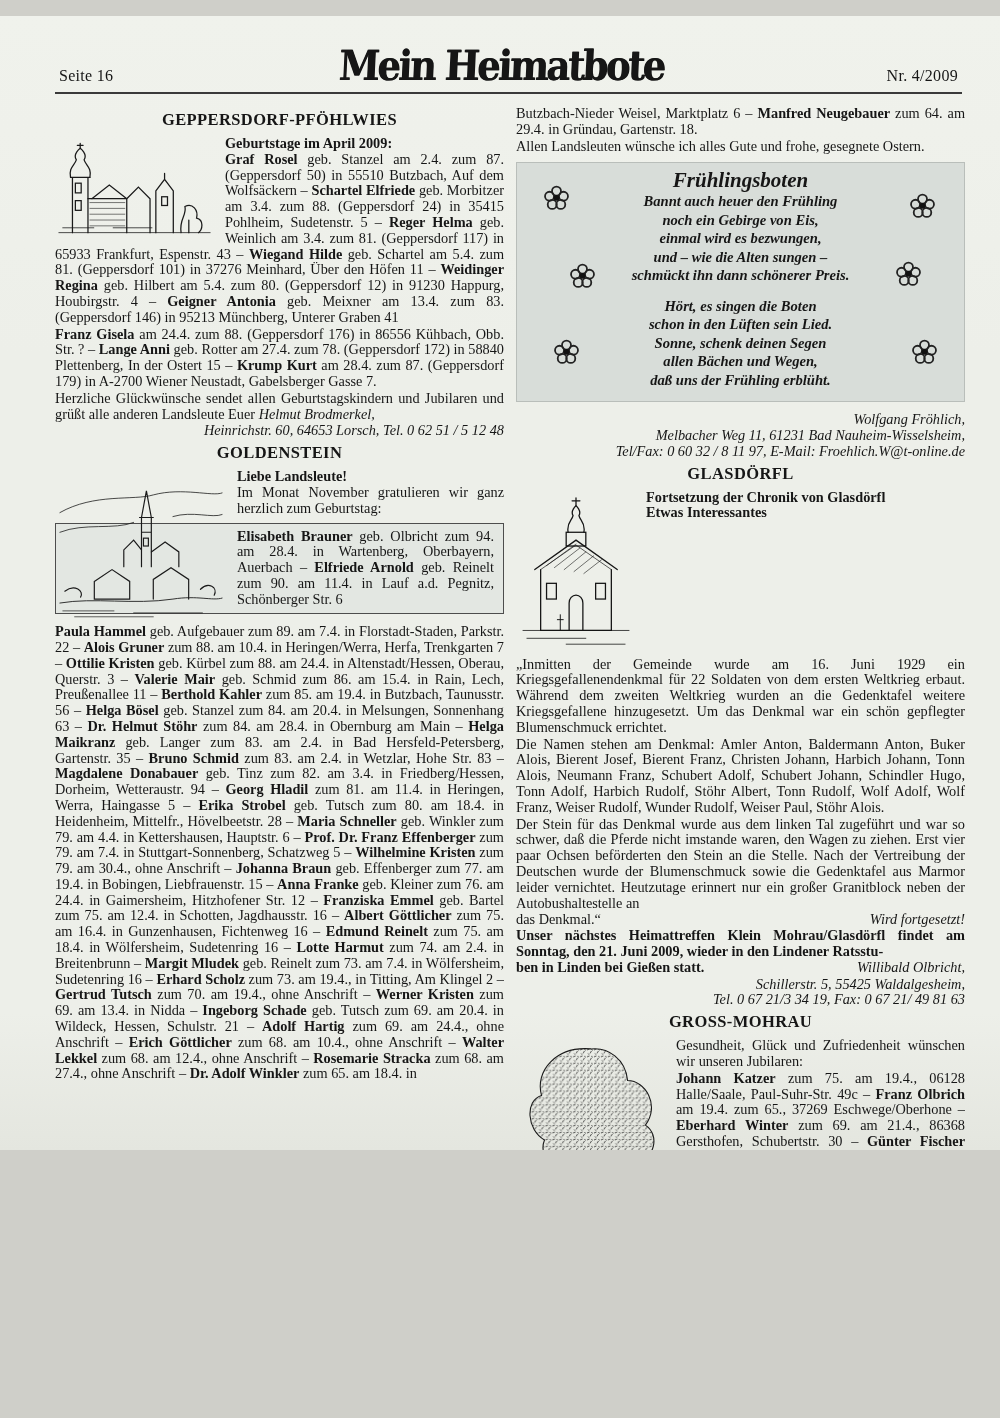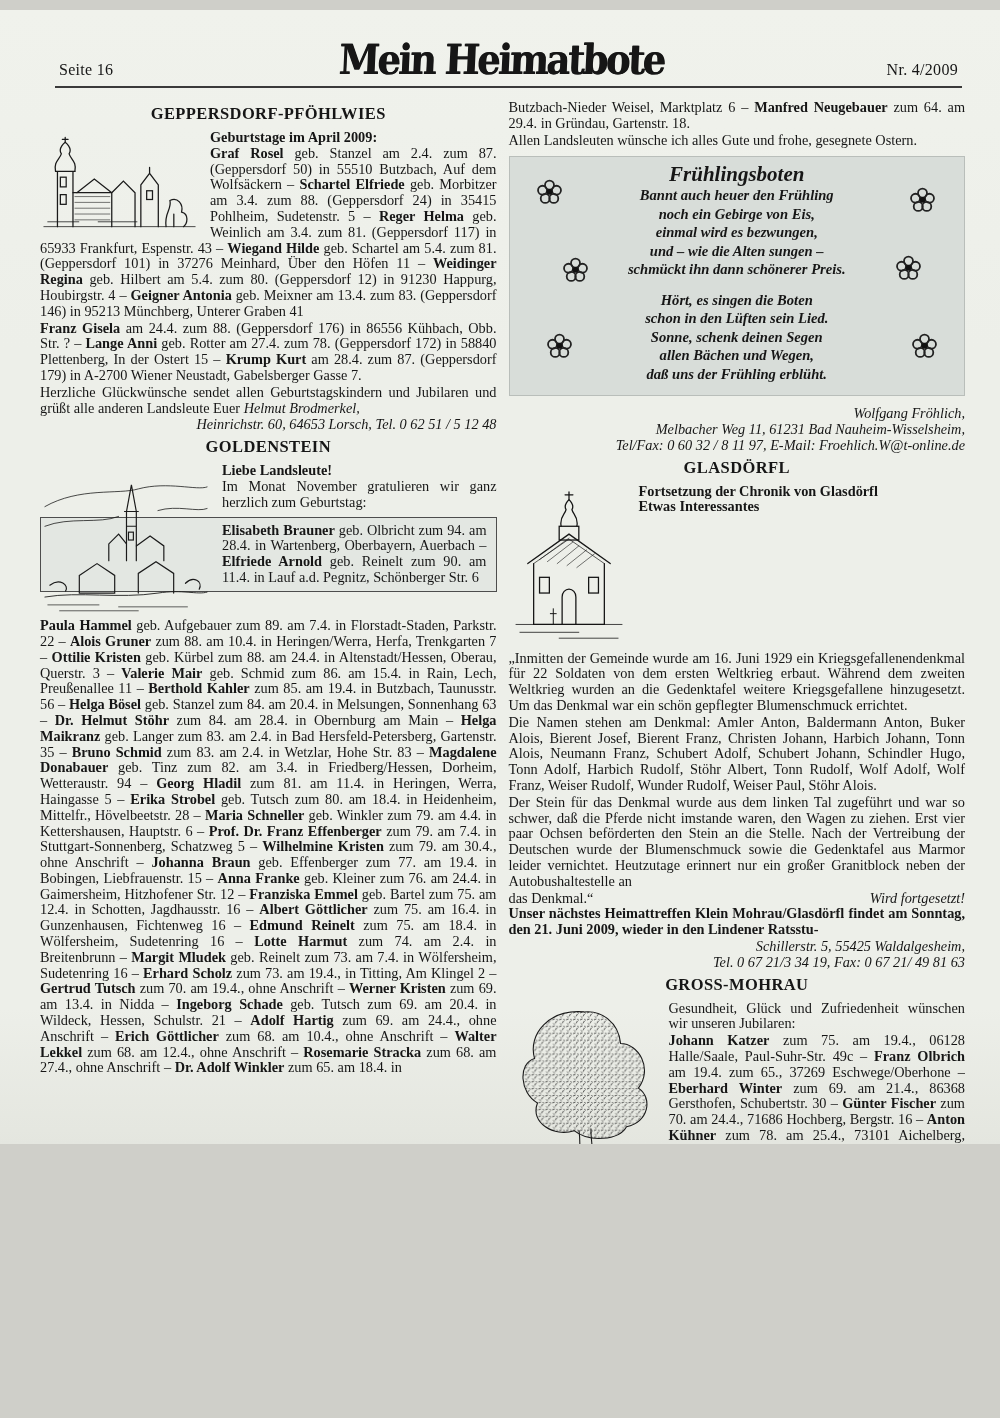--- a/index.html
+++ b/index.html
@@ -1,37 +1,37 @@
 <!DOCTYPE html>
 <html lang="de" style="--paper: #edefe9; --box_bg: #e3e7e2; --poem_bg: #d8ddd9; --ink: #161616; --rule: #3a3a3a;"><head>
 <meta charset="utf-8">
 <style>
   :root{
     --paper:#edefe9; --box_bg:#e3e7e2; --poem_bg:#d8ddd9; --ink:#161616; --rule:#3a3a3a;
   }
   html,body{margin:0;padding:0;}
   body{background:#cfcfc9;}
   .page{
-    width:1000px;height:1134px;overflow:hidden;position:relative;margin:10px auto;
+    width:1000px;height:1134px;overflow:hidden;position:relative;margin:16px auto;
     background:linear-gradient(180deg,#f0f2ec 0%, var(--paper) 30%, var(--paper) 88%, #e4e6df 100%);
     color:var(--ink);
     font-family:"Liberation Serif","DejaVu Serif",serif;
     font-size:14.3px;line-height:15.8px;
   }
   
   .hdr{display:flex;align-items:flex-end;justify-content:space-between;
        margin:0 38px 0 55px;padding:34px 4px 8px 4px;border-bottom:2px solid var(--rule);}
   .hdr .pageno,.hdr .issue{font-size:16px;letter-spacing:.3px;}
   .masthead{
     font-family:"DejaVu Serif",serif;font-weight:bold;font-size:37px;line-height:34px;
     letter-spacing:-2.5px;transform:scaleY(1.12) skewX(-3deg);transform-origin:bottom center;
     text-shadow:.6px 0 0 var(--ink);
   }
   
-  .cols{display:flex;gap:12px;padding:12px 35px 0 40px;}
+  .cols{display:flex;gap:12px;padding:12px 35px 0 55px;}
   .col{flex:1;min-width:0;}
   h2.sect{font-size:16.5px;line-height:20px;text-align:center;font-weight:bold;
           letter-spacing:.4px;margin:4px 0 6px 0;}
   .para{text-align:justify;margin:0 0 1px 0;}
   .bold-line{font-weight:bold;}
   .clear{clear:both;}
   .illust{float:left;margin:3px 10px 2px 0;}
   .notice-box{border:1px solid #4d4d4d;background:var(--box_bg);
               padding:5px 9px;margin:6px 0 7px 0;text-align:justify;}
   .sig-right{font-style:italic;text-align:right;white-space:pre-line;margin:1px 0 2px 0;}
@@ -217,20 +217,24 @@
       <div class="bold-line">Etwas Interessantes</div>
 
       <div class="para clear">„Inmitten der Gemeinde wurde am 16. Juni 1929 ein Kriegsgefallenendenkmal für 22 Soldaten von dem ersten Weltkrieg erbaut. Während dem zweiten Weltkrieg wurden an die Gedenktafel weitere Kriegsgefallene hinzugesetzt. Um das Denkmal war ein schön gepflegter Blumenschmuck errichtet.</div>
       <div class="para">Die Namen stehen am Denkmal: Amler Anton, Baldermann Anton, Buker Alois, Bierent Josef, Bierent Franz, Christen Johann, Harbich Johann, Tonn Alois, Neumann Franz, Schubert Adolf, Schubert Johann, Schindler Hugo, Tonn Adolf, Harbich Rudolf, Stöhr Albert, Tonn Rudolf, Wolf Adolf, Wolf Franz, Weiser Rudolf, Wunder Rudolf, Weiser Paul, Stöhr Alois.</div>
       <div class="para">Der Stein für das Denkmal wurde aus dem linken Tal zugeführt und war so schwer, daß die Pferde nicht imstande waren, den Wagen zu ziehen. Erst vier paar Ochsen beförderten den Stein an die Stelle. Nach der Vertreibung der Deutschen wurde der Blumenschmuck sowie die Gedenktafel aus Marmor leider vernichtet. Heutzutage erinnert nur ein großer Granitblock neben der Autobushaltestelle an</div>
       <div class="line-split">
         <span>das Denkmal.“</span>
         <i>Wird fortgesetzt!</i>
       </div>
       <div class="para-bold">Unser nächstes Heimattreffen Klein Mohrau/Glasdörfl findet am Sonntag, den 21. Juni 2009, wieder in den Lindener Ratsstu-</div>
+      <div class="line-split">
+        <b>ben in Linden bei Gießen statt.</b>
+        <i>Willibald Olbricht,</i>
+      </div>
       <div class="sig-right">Schillerstr. 5, 55425 Waldalgesheim,
 Tel. 0 67 21/3 34 19, Fax: 0 67 21/ 49 81 63</div>
 
       <h2 class="sect mt-md">GROSS-MOHRAU</h2>
 
       <svg class="illust" width="150" height="188" viewBox="0 0 150 190" aria-hidden="true">
         <defs>
           <pattern id="fo" width="7" height="7" patternUnits="userSpaceOnUse">
             <path d="M1 2 l2.5 -1 M4 5.5 l1.5 -2.5 M2 5.5 l1 1.2 M5.5 1 l1 1.5" stroke="#222" stroke-width=".8" fill="none"></path>
           </pattern>

